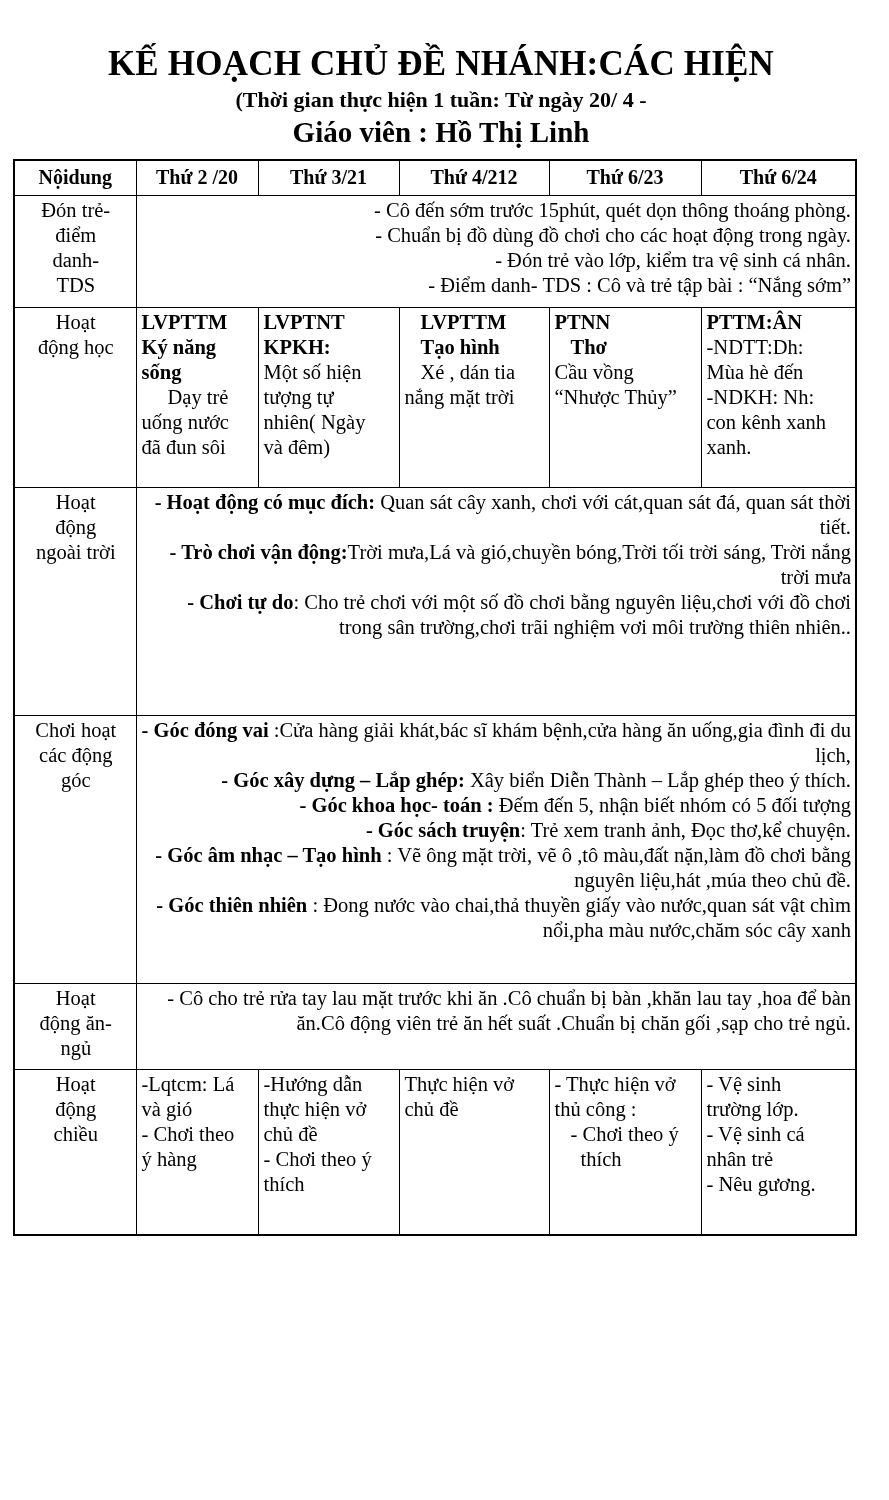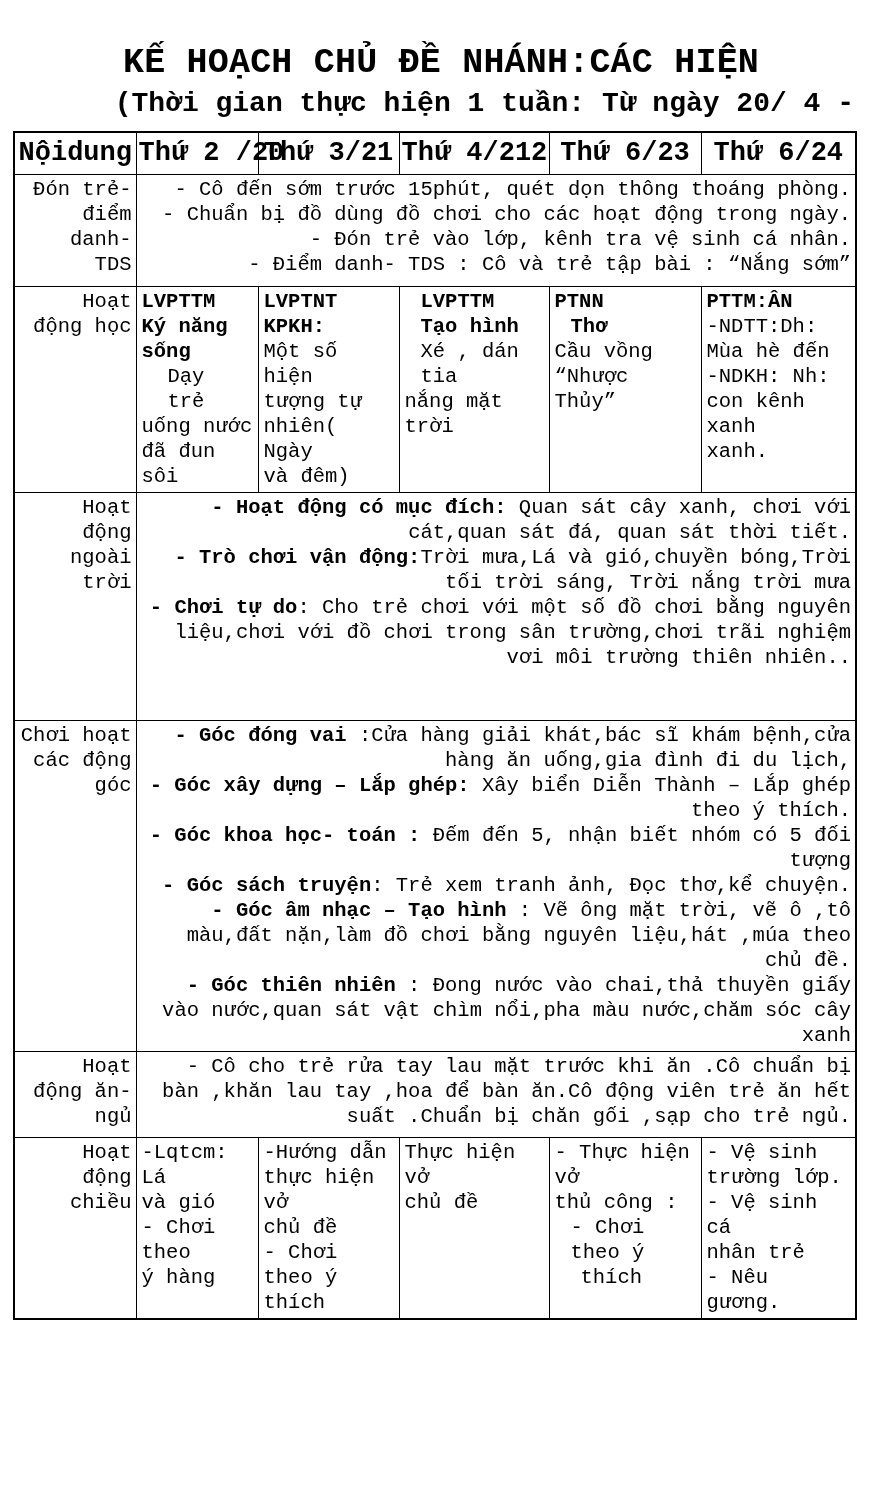--- a/index.html
+++ b/index.html
@@ -12,40 +12,38 @@
     height: 1500px;
     font-family: "Liberation Serif", "DejaVu Serif", serif;
     color: #000000;
     overflow: hidden;
   }
   .page {
     position: relative;
     width: 882px;
     height: 1500px;
     box-sizing: border-box;
-    font-family: Liberation Mono, monospace;
   }
 
   
   .title-block {
     padding: 44px 28px 0 28px;
     text-align: center;
   }
   .title-line {
     font-weight: bold;
     line-height: 1.12;
   }
   .title-main {
     font-size: 35px;
     letter-spacing: 0.2px;
   }
   .title-sub {
-    font-size: 28px;
+    font-size: 22px;
     margin-top: 5px;
-    text-align: right;
   }
   .title-teacher {
     font-size: 29px;
     margin-top: 3px;
   }
 
   
   .plan-table-wrap {
     margin: 11px 14px 0 13px;
   }
@@ -59,35 +57,35 @@
     border: 1.5px solid #000;
     vertical-align: top;
     padding: 2px 4px 3px 5px;
     font-size: 20.5px;
     line-height: 1.22;
     font-weight: normal;
   }
   table.plan thead th {
     text-align: center;
     font-weight: bold;
-    font-size: 27px;
+    font-size: 20px;
     padding: 4px 2px 5px 2px;
     vertical-align: middle;
     white-space: nowrap;
   }
   
   col.c0 { width: 122px; }
   col.c1 { width: 122px; }
   col.c2 { width: 141px; }
   col.c3 { width: 150px; }
   col.c4 { width: 152px; }
   col.c5 { width: 155px; }
 
   td.rowlabel {
-    text-align: right;
+    text-align: center;
     font-weight: bold;
     vertical-align: top;
     padding-top: 5px;
     font-size: 21px;
     line-height: 1.3;
   }
 
   .cellline { display: block; }
   .b { font-weight: bold; }
   .indent-1 { padding-left: 26px; display: block; }
@@ -103,20 +101,21 @@
   .r-chieu { height: 166px; }
 </style>
 </head>
 <body>
 
 <div class="page">
 
   <div class="title-block">
     <div class="title-line title-main">KẾ HOẠCH CHỦ ĐỀ NHÁNH:CÁC HIỆN</div>
     <div class="title-line title-sub">(Thời gian thực hiện 1 tuần: Từ ngày  20/ 4  -</div>
+    <div class="title-line title-teacher">Giáo viên : Hồ Thị Linh</div>
   </div>
 
   <div class="plan-table-wrap">
   <table class="plan">
     <colgroup>
       <col class="c0">
           <col class="c1">
           <col class="c2">
           <col class="c3">
           <col class="c4">
@@ -137,21 +136,21 @@
       <tr class="r-greet">
         <td class="rowlabel">
           <span class="cellline">Đón trẻ-</span>
           <span class="cellline">điểm</span>
           <span class="cellline">danh-</span>
           <span class="cellline">TDS</span>
         </td>
         <td class="wide-cell" colspan="5">
           <span class="cellline">- Cô đến sớm trước 15phút, quét dọn thông thoáng phòng.</span>
           <span class="cellline">- Chuẩn bị đồ dùng đồ chơi cho các hoạt động trong ngày.</span>
-          <span class="cellline">- Đón trẻ vào lớp, kênh tra vệ sinh cá nhân.</span>
+          <span class="cellline">- Đón trẻ vào lớp, kiểm tra vệ sinh cá nhân.</span>
           <span class="cellline">- Điểm danh- TDS : Cô và trẻ tập bài :  “Nắng sớm”</span>
         </td>
       </tr>
 
       <tr class="r-hoc">
         <td class="rowlabel">
           <span class="cellline">Hoạt</span>
           <span class="cellline">động học</span>
         </td>
         <td class="act-cell">

